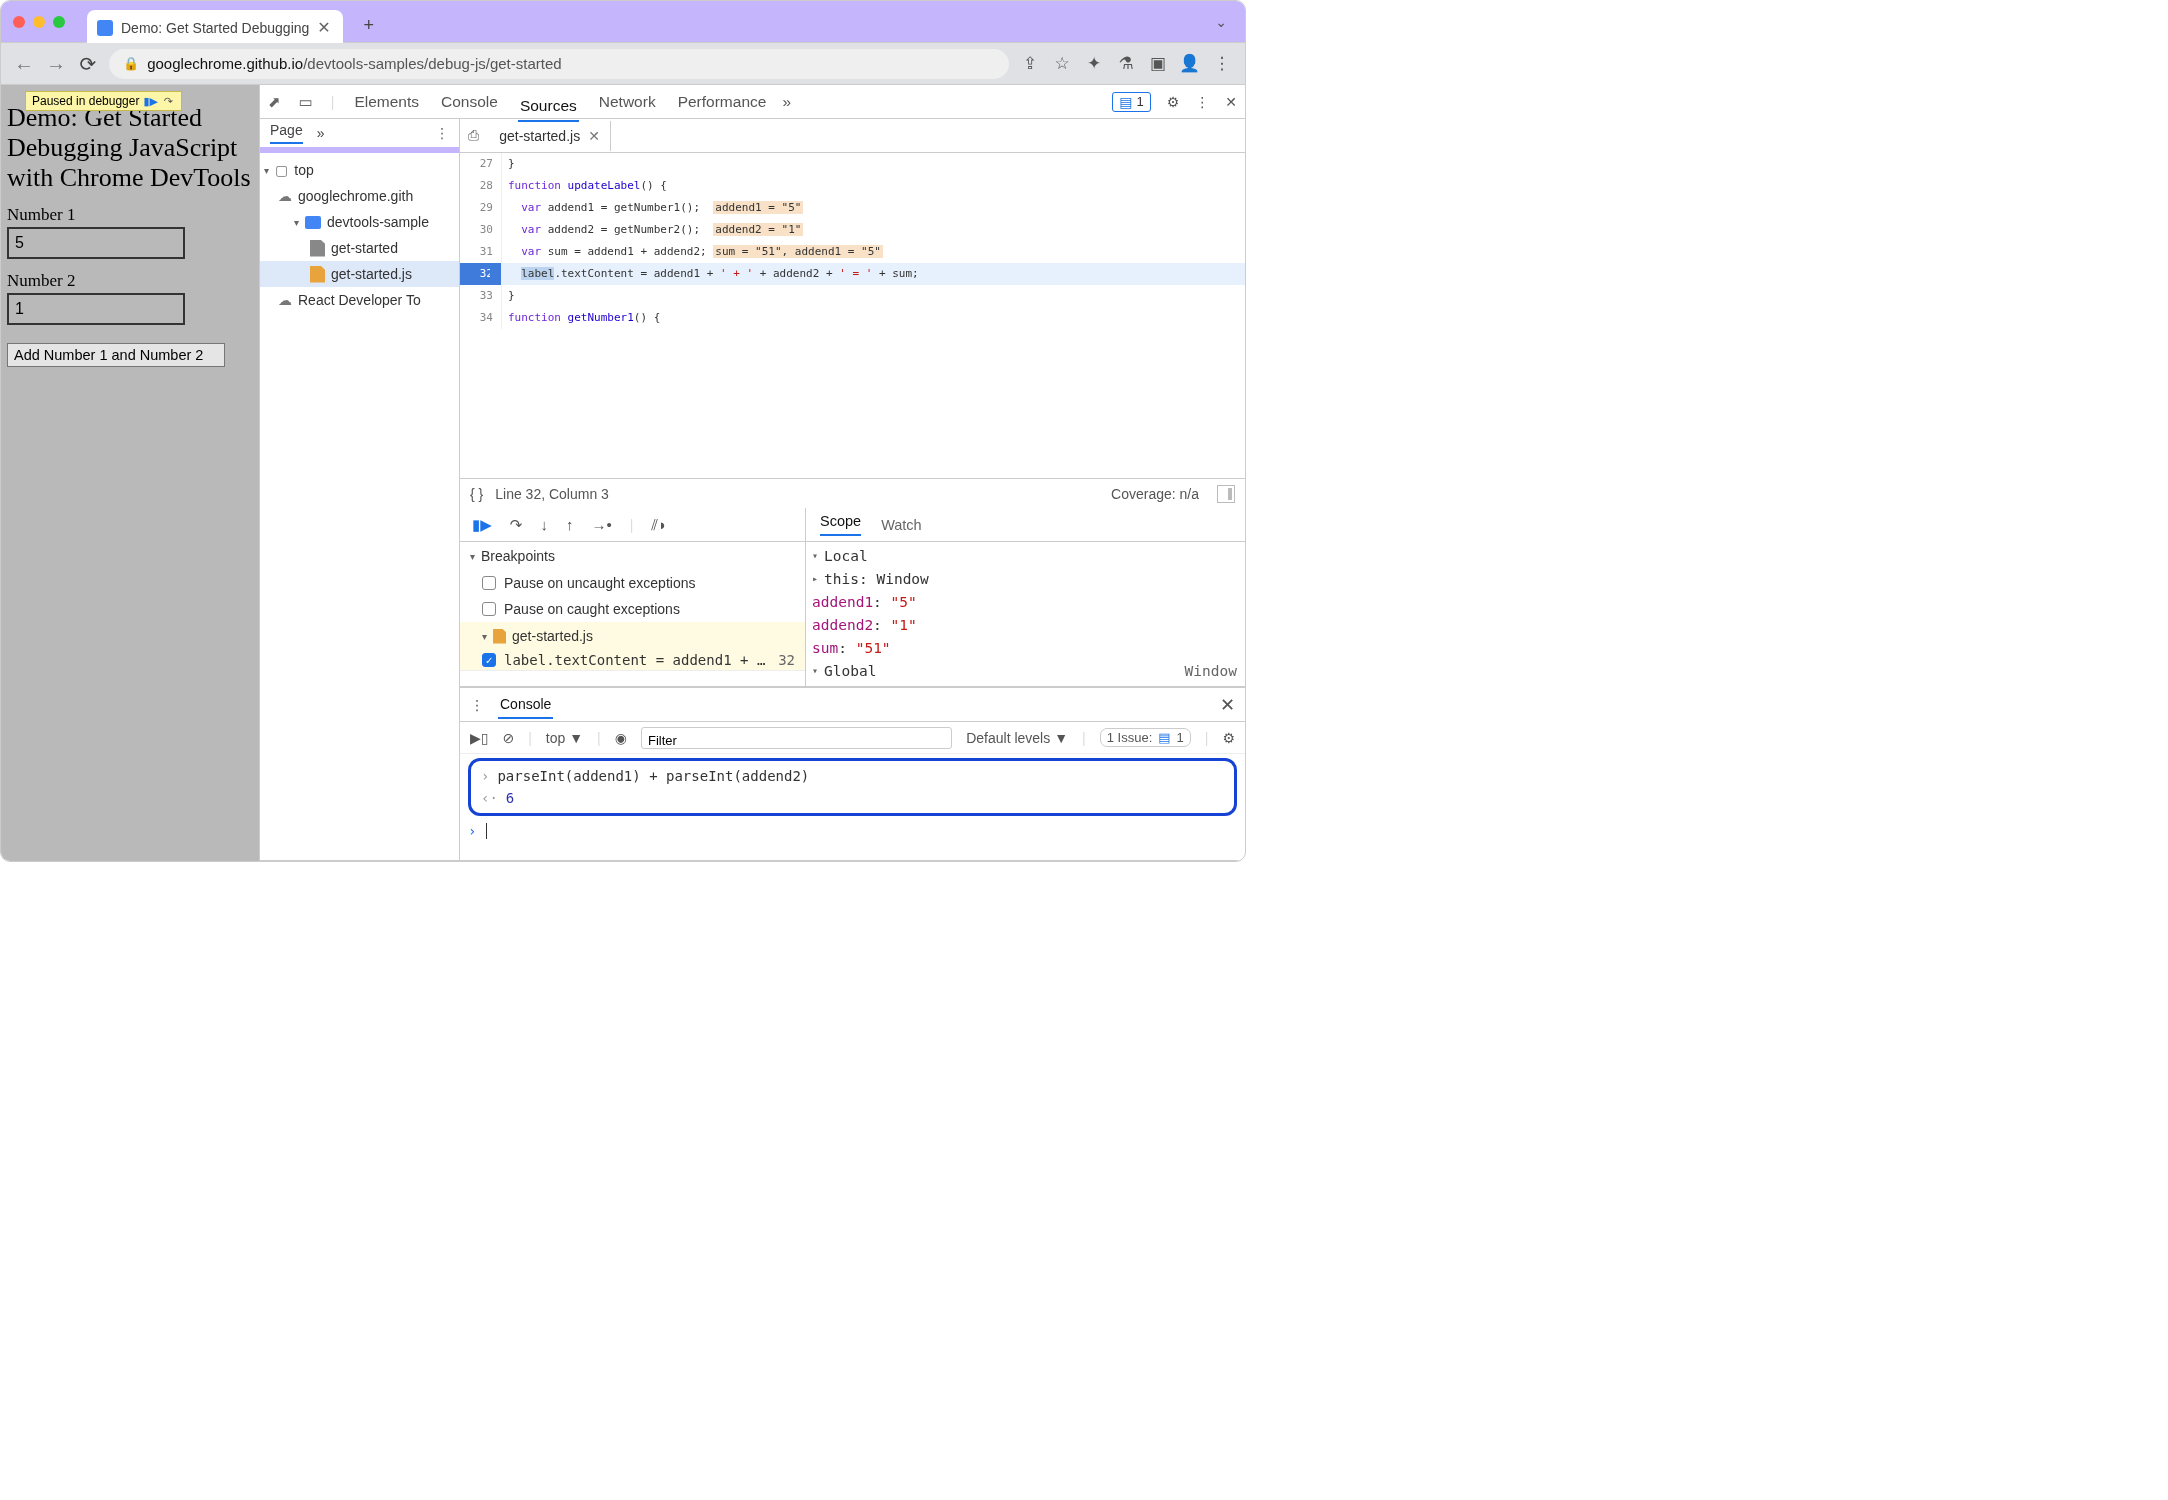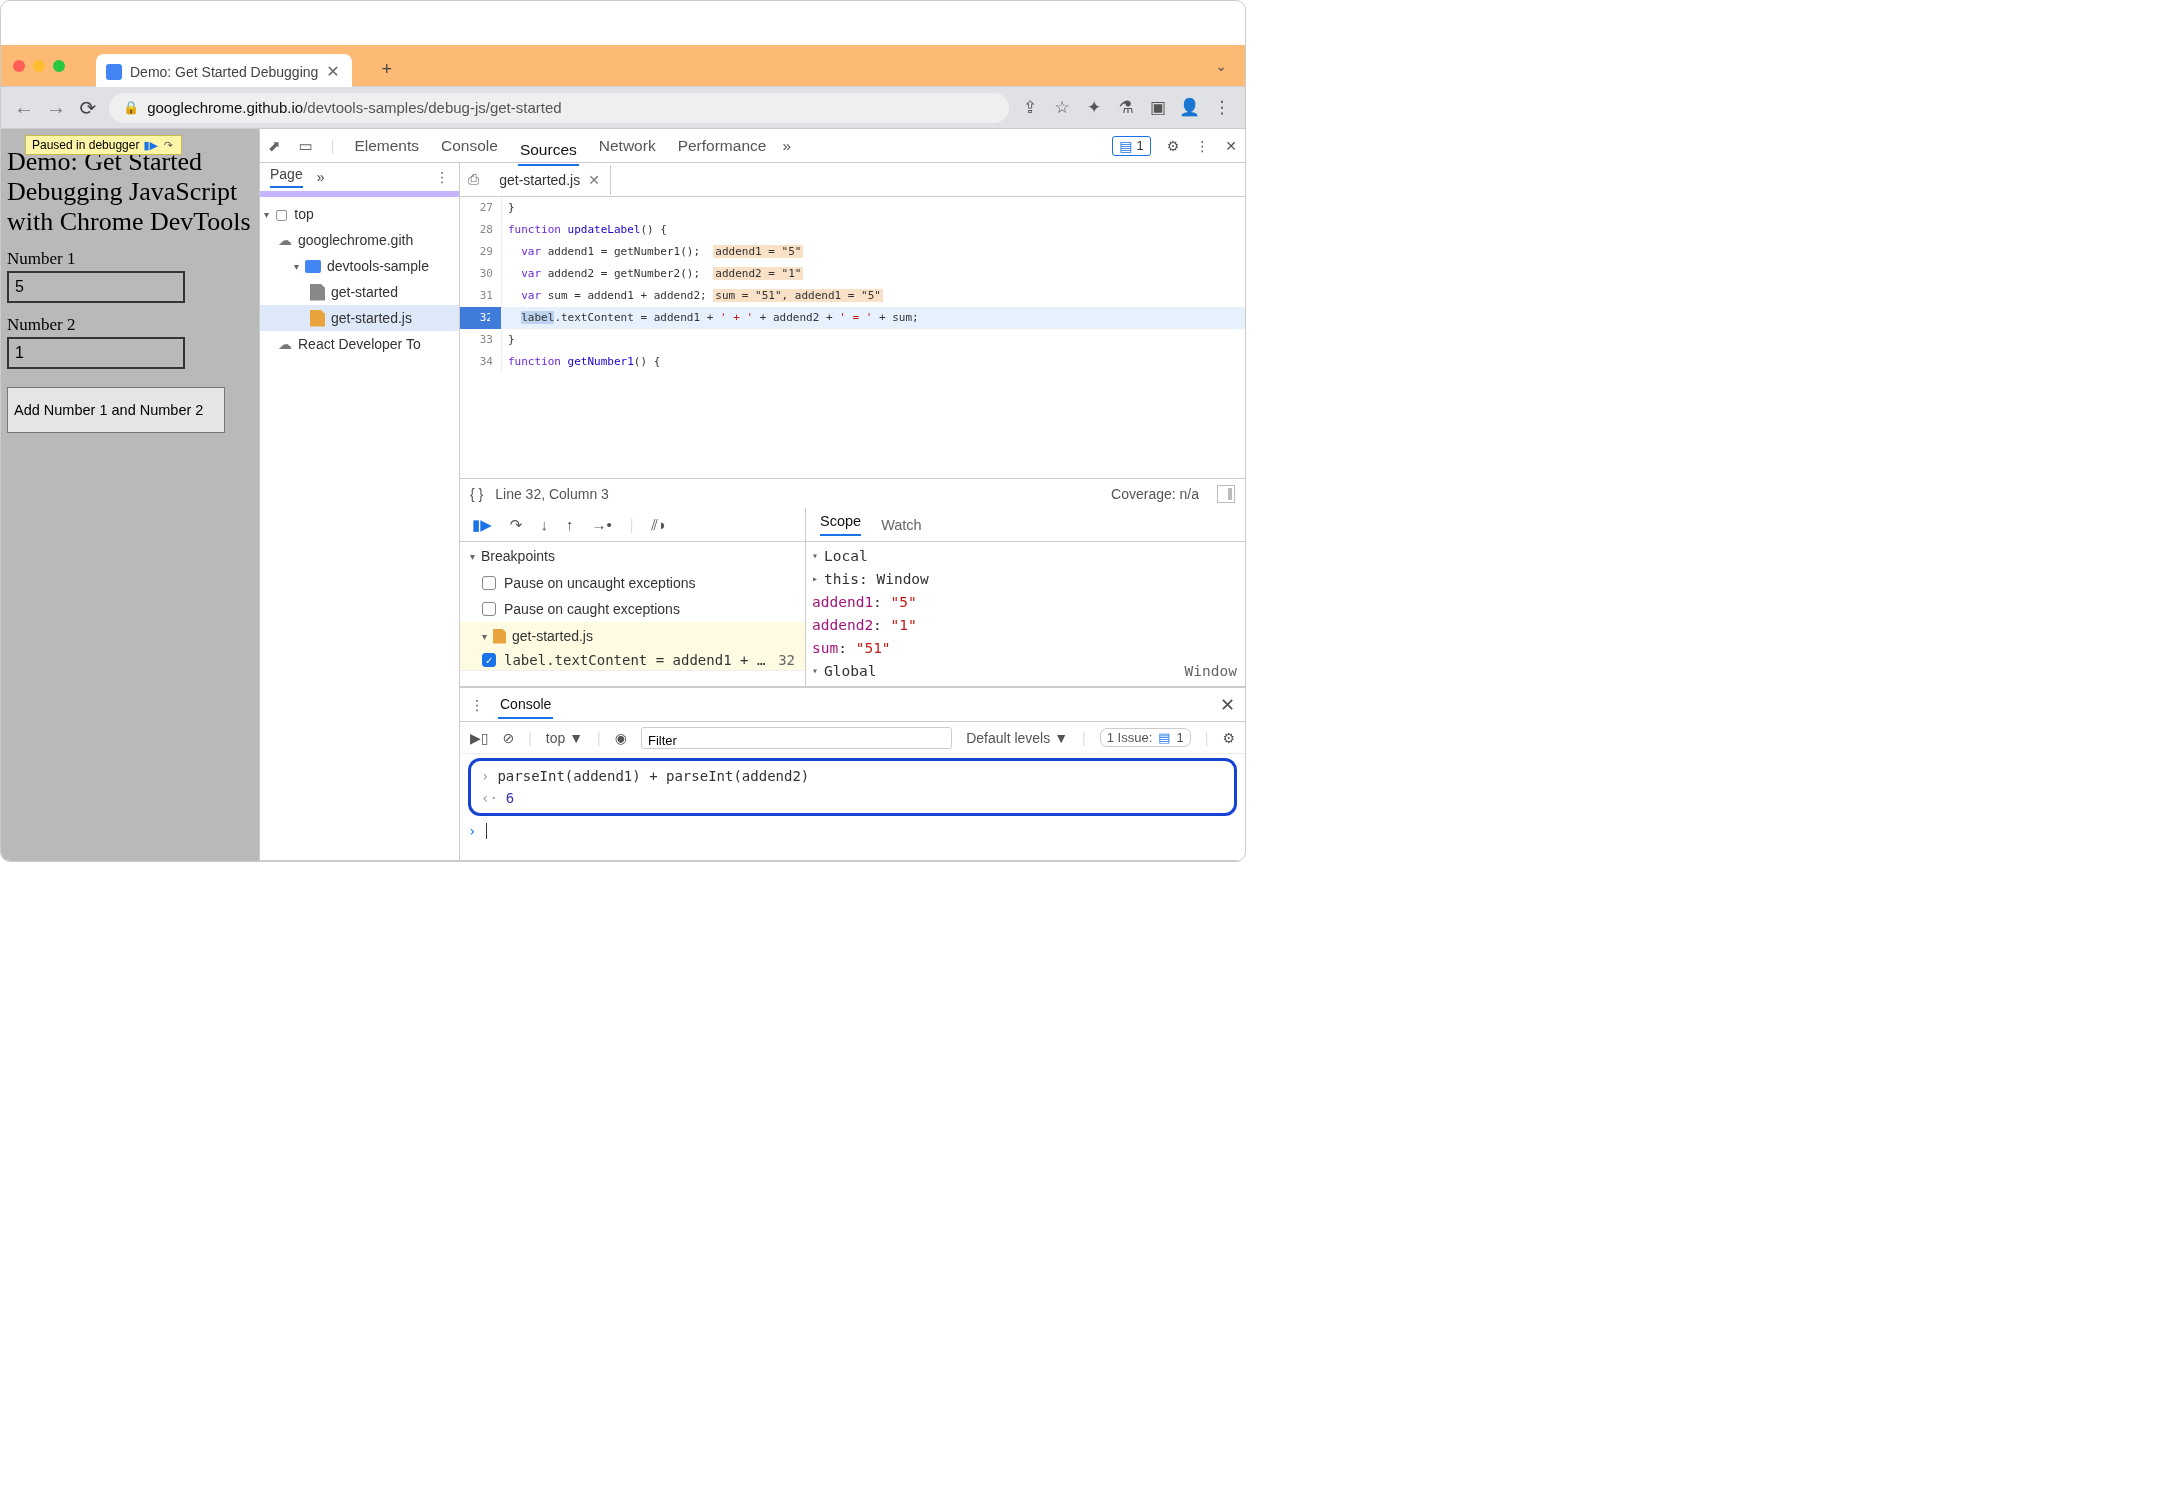--- a/index.html
+++ b/index.html
@@ -9,21 +9,21 @@
     width: 1246px;
     height: 862px;
     display: flex;
     flex-direction: column;
     border: 1px solid #ccc;
     border-radius: 10px;
     overflow: hidden;
   }
   .mono { font-family: Menlo, Consolas, monospace; }
   
-  .titlebar { height: 42px; background: #fdba74; display: flex; align-items: center; padding: 0 12px; gap:21px; border-bottom:1px solid #ccc;margin-top:44px;}
+  .titlebar { height: 42px; background: #c4b5fd; display: flex; align-items: center; padding: 0 12px; gap:12px; border-bottom:1px solid #ccc;}
   .dots { display:flex; gap:8px; margin-right:10px;}
   .dot { width:12px; height:12px; border-radius:50%; }
   .dot.red{background:#ff5f57}.dot.yellow{background:#febc2e}.dot.green{background:#28c840}
   .tab { background:#fff; border-radius:8px 8px 0 0; padding:6px 12px 4px 10px; display:flex; align-items:center; gap:8px; font-size:14px; color:#444; margin-top:10px; height:34px;}
   .tab .fav{width:16px;height:16px;background:#4285f4;border-radius:3px;}
   .tab .x{color:#666;font-size:16px;}
   .newtab{width:28px;height:28px;display:flex;align-items:center;justify-content:center;font-size:18px;color:#444;margin-top:8px;}
   .titlebar .spacer{flex:1}
   .chev-down{color:#555;font-size:14px;margin-right:6px;}
   .toolbar { height:42px; background:#dfe1e5; display:flex; align-items:center; padding:0 12px; gap:10px; border-bottom:1px solid #ccc;}
@@ -36,21 +36,21 @@
   
   .content{flex:1;display:flex;min-height:0;}
   .page{width:258px;background:#b9b9b9;padding:8px 6px;position:relative;color:#000;overflow:hidden;}
   .paused{position:absolute;top:6px;left:24px;background:#fdf5a8;border:1px solid #c9bb4b;font-size:12px;padding:2px 6px;display:flex;align-items:center;gap:4px;}
   .paused .mb{display:inline-block;width:14px;height:14px;line-height:14px;text-align:center;font-size:11px;}
   .paused .play{color:#1a73e8}
   .paused .step{color:#555}
   .page h1{font-family:"Times New Roman",serif;font-weight:normal;font-size:26px;line-height:1.15;margin-top:10px;}
   .page label{font-family:"Times New Roman",serif;font-size:17px;display:block;margin-top:12px;}
   .page input[type=text]{width:178px;height:32px;background:#b9b9b9;border:2px solid #333;font-size:16px;padding:2px 6px;margin-top:2px;}
-  .page button{width:218px;height:46px;margin-top:18px;background:#e5e5e5;border:1px solid #777;font-size:14.5px;text-align:left;padding:0 6px;}
+  .page button{width:218px;height:24px;margin-top:18px;background:#e5e5e5;border:1px solid #777;font-size:14.5px;text-align:left;padding:0 6px;}
   
   .devtools{flex:1;display:flex;flex-direction:column;min-width:0;border-left:1px solid #ccc;font-size:14px;color:#333;}
   .dtabbar{height:34px;border-bottom:1px solid #ccc;display:flex;align-items:center;padding:0 8px;gap:18px;}
   .dtabbar .sel-icon{color:#666;font-size:15px}
   .dtabbar .tabi{font-size:15.5px;color:#555;padding:15px 2px;cursor:pointer}
   .dtabbar .tabi.active{color:#111;border-bottom:2px solid #1a73e8;padding-bottom:5px}
   .dtabbar .more{margin-left:-6px}
   .dtabbar .right{margin-left:auto;display:flex;align-items:center;gap:16px;color:#555}
   .issuebox{border:1px solid #1a73e8;border-radius:3px;padding:1px 6px;font-size:13px;display:flex;align-items:center;gap:4px;color:#333}
   .issuebox .ii{color:#1a73e8;font-size:14px}

